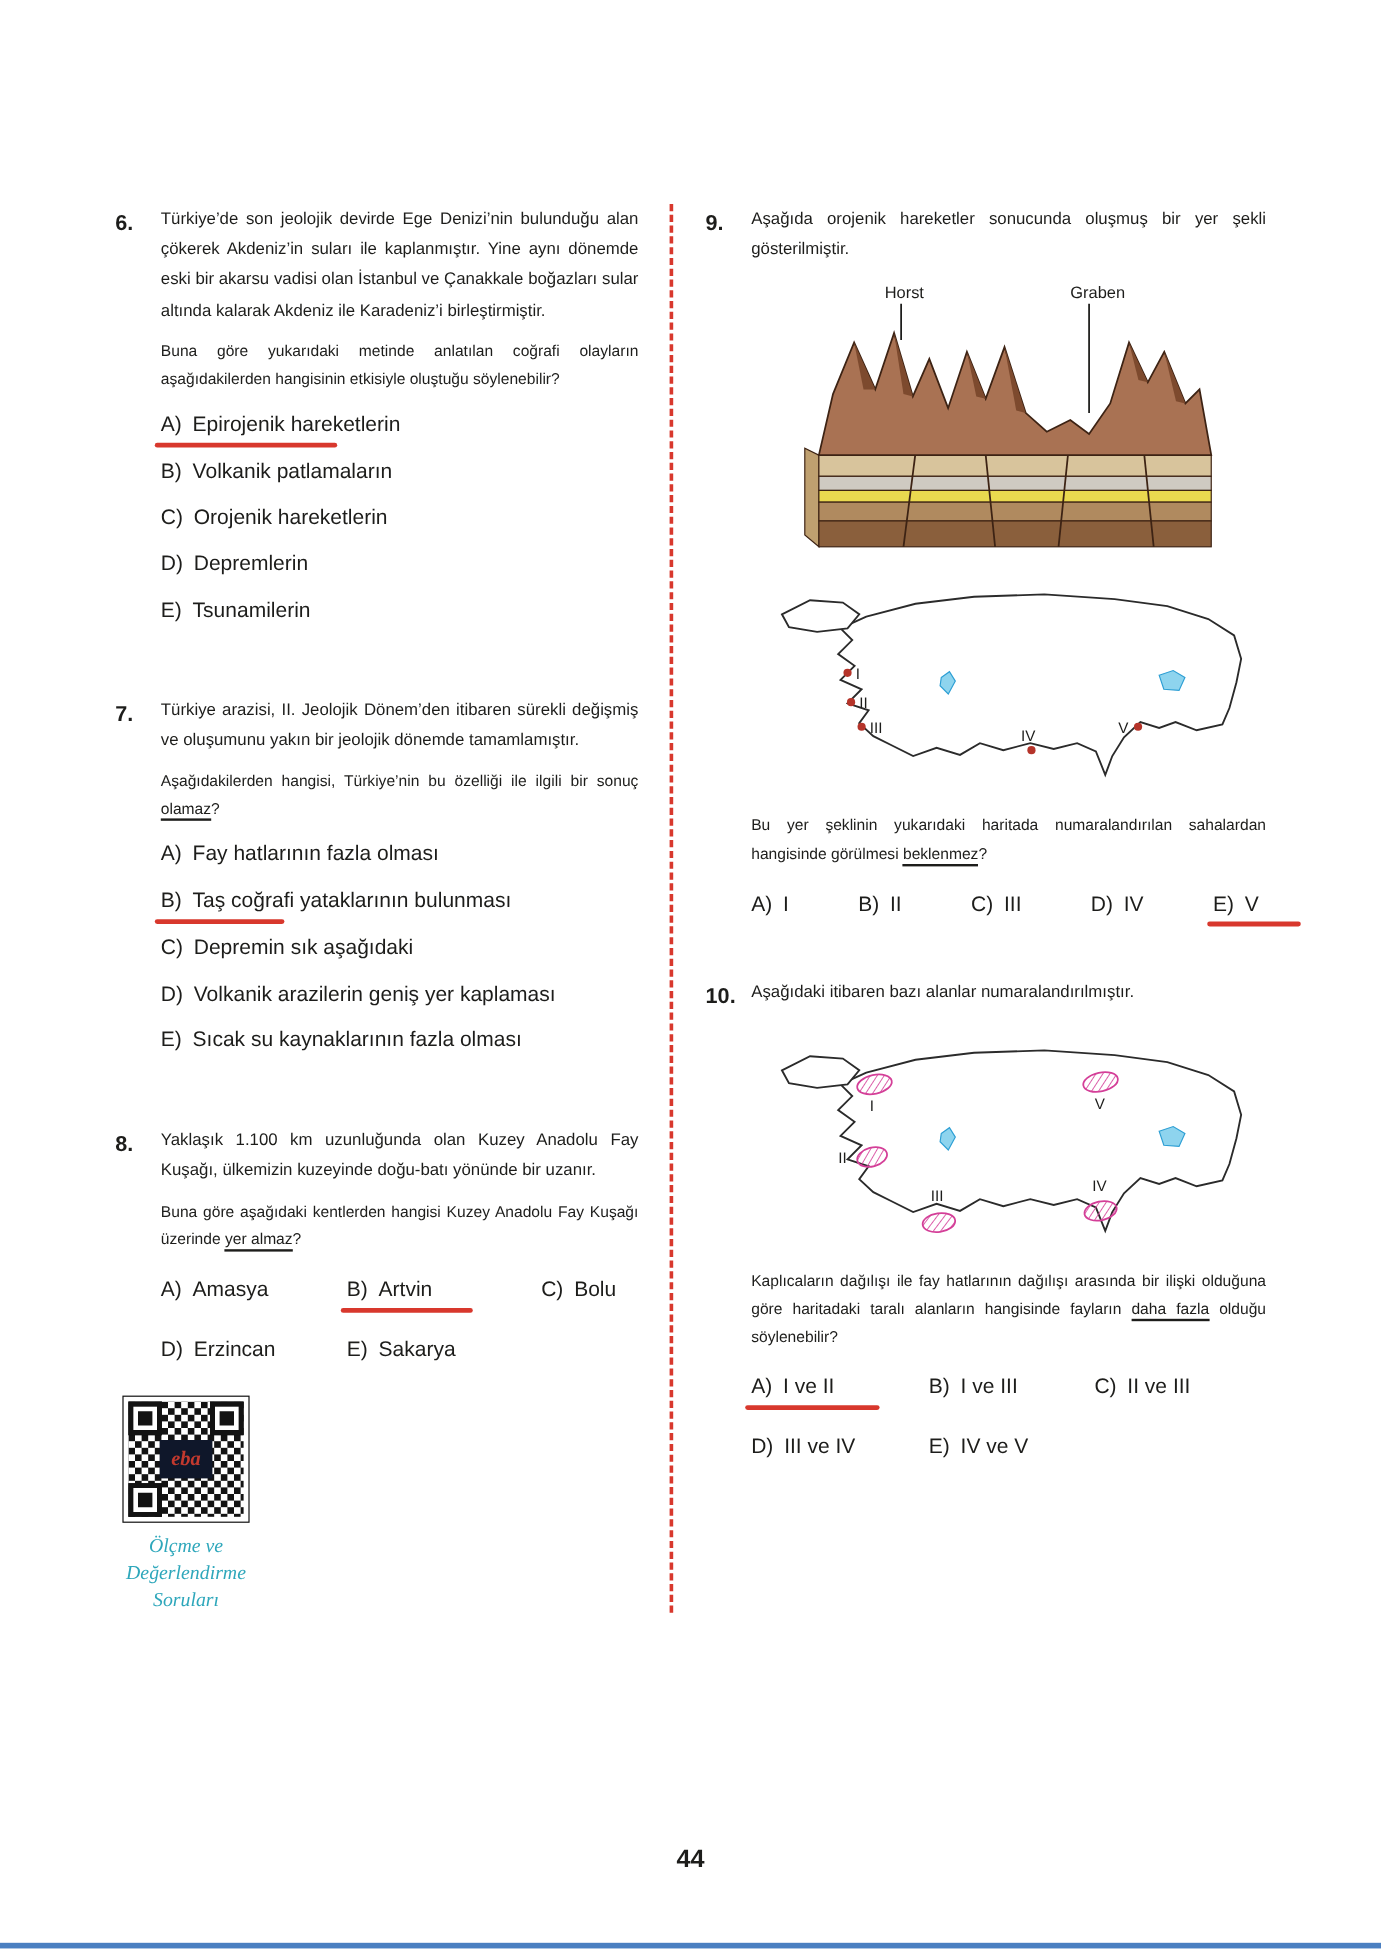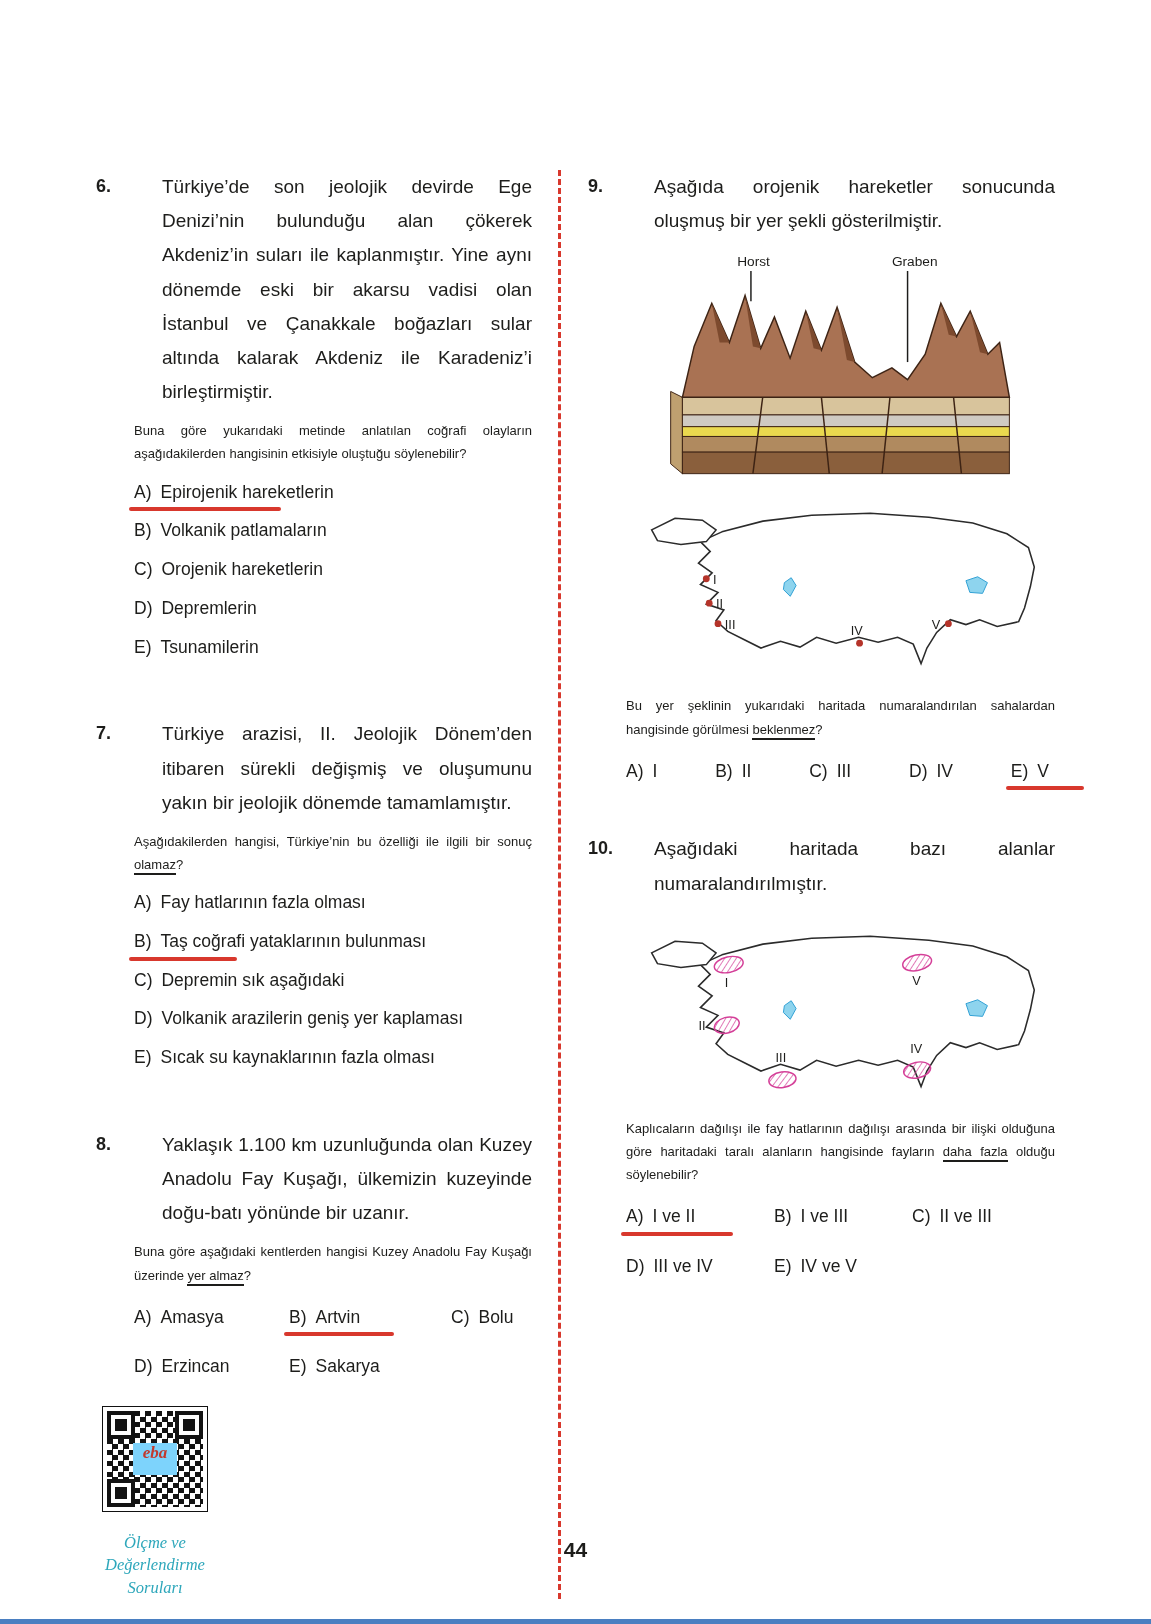--- a/index.html
+++ b/index.html
@@ -10,21 +10,21 @@
     font-family:"Liberation Sans", sans-serif;
   }
   .columns { display:flex; align-items:stretch; padding:170px 96px 0 96px; }
   .col-left  { flex:none; width:436px; }
   .divider   { flex:none; border-left:3px dashed #d8382d; margin-left:26px; }
   .col-right { flex:1; min-width:0; padding-left:27px; }
 
   .question { display:flex; margin-bottom:46px; }
   .q-num { flex:none; width:38px; font-weight:700; font-size:18px; line-height:1.8; }
   .q-content { flex:1; min-width:0; }
-  .q-body { font-size:19px; line-height:1.8; text-align:justify;margin-left:28px; }
+  .q-body { font-size:14px; line-height:1.8; text-align:justify; }
   .q-stem { font-size:13px; line-height:1.78; font-weight:400; text-align:justify; margin-top:10px; }
   .u-black { border-bottom:2.5px solid currentColor; padding-bottom:1px;margin-top:12px; }
 
   .options { margin-top:12px; }
   .option { position:relative; display:flex; align-items:baseline; gap:9px;
             font-size:17.5px; line-height:1.7; margin-bottom:9px; width:max-content; max-width:100%; }
   .opt-label { flex:none; }
   .ans::after { content:""; position:absolute; left:-5px; bottom:-4px; height:4px;
                 border-radius:2px; background:#d8382d; width:var(--w,120px); }
 
@@ -37,25 +37,25 @@
   svg text { font-family:"Liberation Sans", sans-serif; fill:#1d1d1b; }
 
   .qr-block { margin-top:14px; width:118px; text-align:center; }
   .qr { position:relative; width:106px; height:106px; margin:0 auto; background:#fff; border:1px solid #111; }
   .qr-noise { position:absolute; inset:4px;
               background:repeating-conic-gradient(#131313 0% 25%, #ffffff 0% 50%);
               background-size:11px 11px; }
   .qr-finder { position:absolute; width:28px; height:28px; background:#131313;
                border:4px solid #131313; box-shadow:inset 0 0 0 4px #ffffff; }
   .qr-finder.tl { top:4px; left:4px; } .qr-finder.tr { top:4px; right:4px; } .qr-finder.bl { bottom:4px; left:4px; }
-  .qr-center { position:absolute; left:30px; right:30px; top:36px; bottom:36px; background:#7dd3fc;
-               display:flex; justify-content:center;
+  .qr-center { position:absolute; left:30px; right:30px; top:36px; bottom:36px; background:#0f172a;
+               display:flex; align-items:center; justify-content:center;
                color:#c2392e; font-style:italic; font-weight:700; font-size:17px;
                font-family:"Liberation Serif", serif; }
-  .qr-caption { margin-top:20px; color:#2ea7bb; font-style:italic; font-size:16.5px; line-height:1.35;
+  .qr-caption { margin-top:8px; color:#2ea7bb; font-style:italic; font-size:16.5px; line-height:1.35;
                 font-family:"Liberation Serif", serif; }
 
   .page-num { position:absolute; top:1538px; left:0; right:0; text-align:center;
               font-weight:700; font-size:21px; }
   .bottom-bar { position:absolute; left:0; right:0; bottom:0; height:5px; background:#4a7fc1; }
 </style>
 </head>
 <body>
 
 <div class="page">
@@ -248,21 +248,21 @@
               <span class="opt-label">E)</span>
               <span>V</span>
             </div>
           </div>
         </div>
       </div>
 
       <div class="question">
         <span class="q-num">10.</span>
         <div class="q-content">
-          <p class="q-body">Aşağıdaki haritada bazı alanlar numaralandırılmıştır.</p>
+          <p class="q-body">Aşağıdaki itibaren bazı alanlar numaralandırılmıştır.</p>
 
           <svg class="figure" width="410" height="192" viewBox="0 0 420 195">
             <defs>
               <pattern id="hatch" width="5" height="5" patternTransform="rotate(45)" patternUnits="userSpaceOnUse">
                 <line x1="0" y1="0" x2="0" y2="5" stroke="#d43f98" stroke-width="1.4"></line>
               </pattern>
             </defs>
             <polygon points="88,40 130,29 180,23 240,21 300,25 345,31 380,42 402,56 408,76 404,96 398,118 392,132 370,137 352,130 338,135 322,130 308,143 298,159 292,175 284,155 268,148 248,153 228,148 205,154 185,148 168,158 148,152 128,159 110,150 94,142 82,131 90,120 72,114 84,102 66,94 78,82 64,72 76,60 66,50" fill="#ffffff" stroke="#2b2b2b" stroke-width="1.6"></polygon>
             <polygon points="16,38 40,26 68,28 82,38 72,50 46,53 22,49" fill="#ffffff" stroke="#2b2b2b" stroke-width="1.6"></polygon>
             <polygon points="152,92 159,87 164,95 158,106 151,99" fill="#8ed4ee" stroke="#2e9fd4" stroke-width="1"></polygon>

